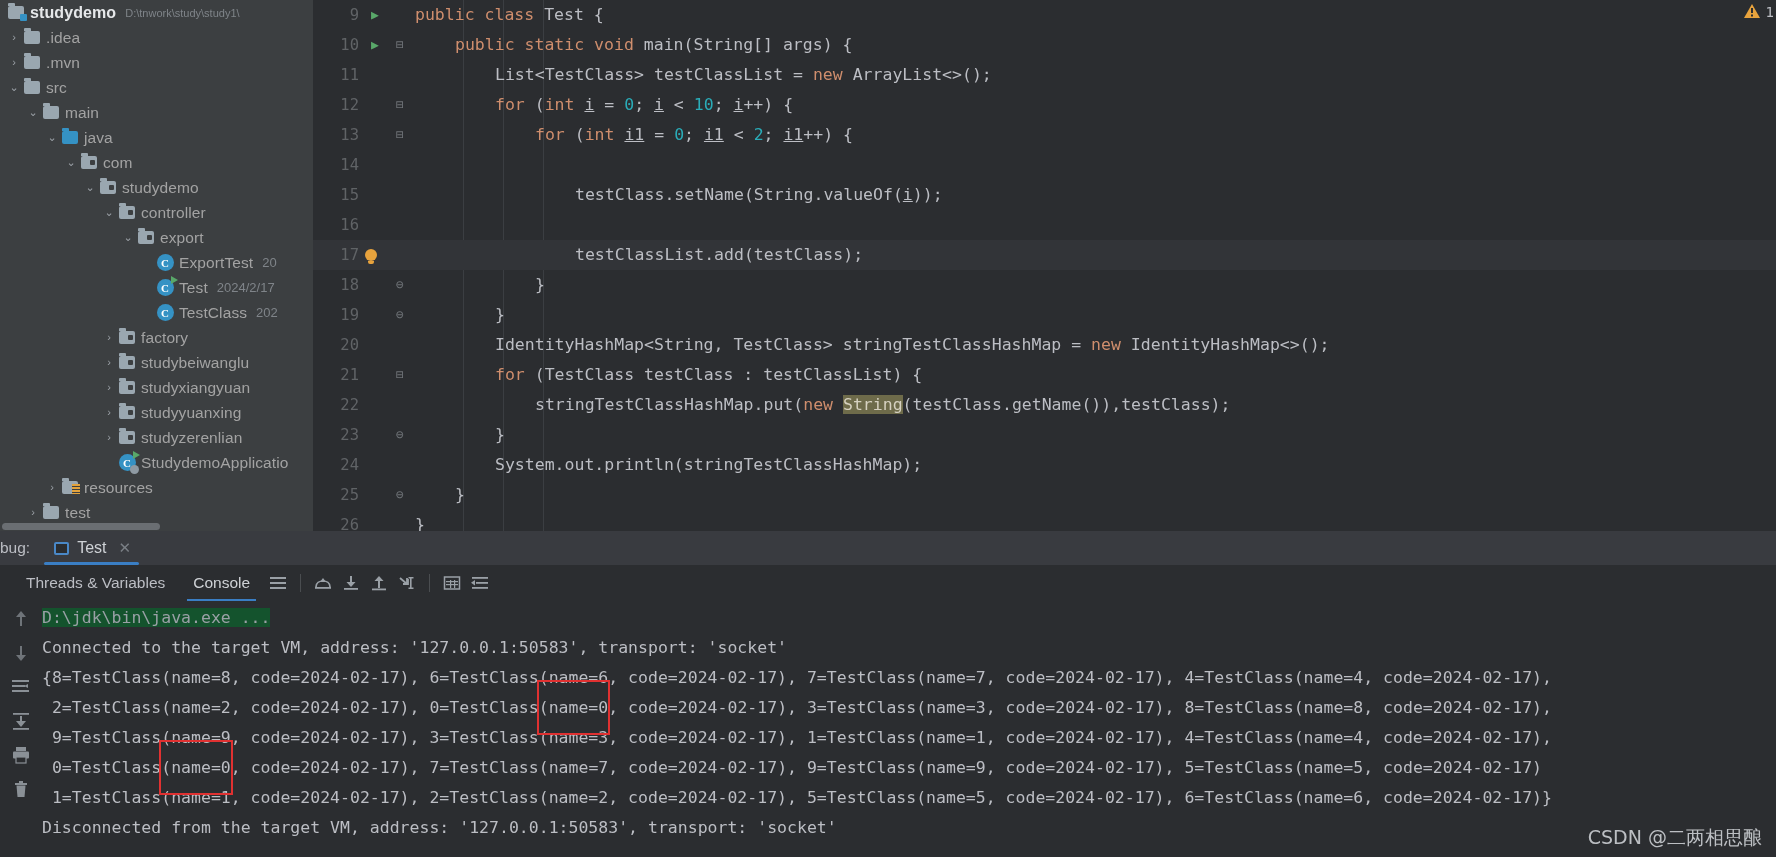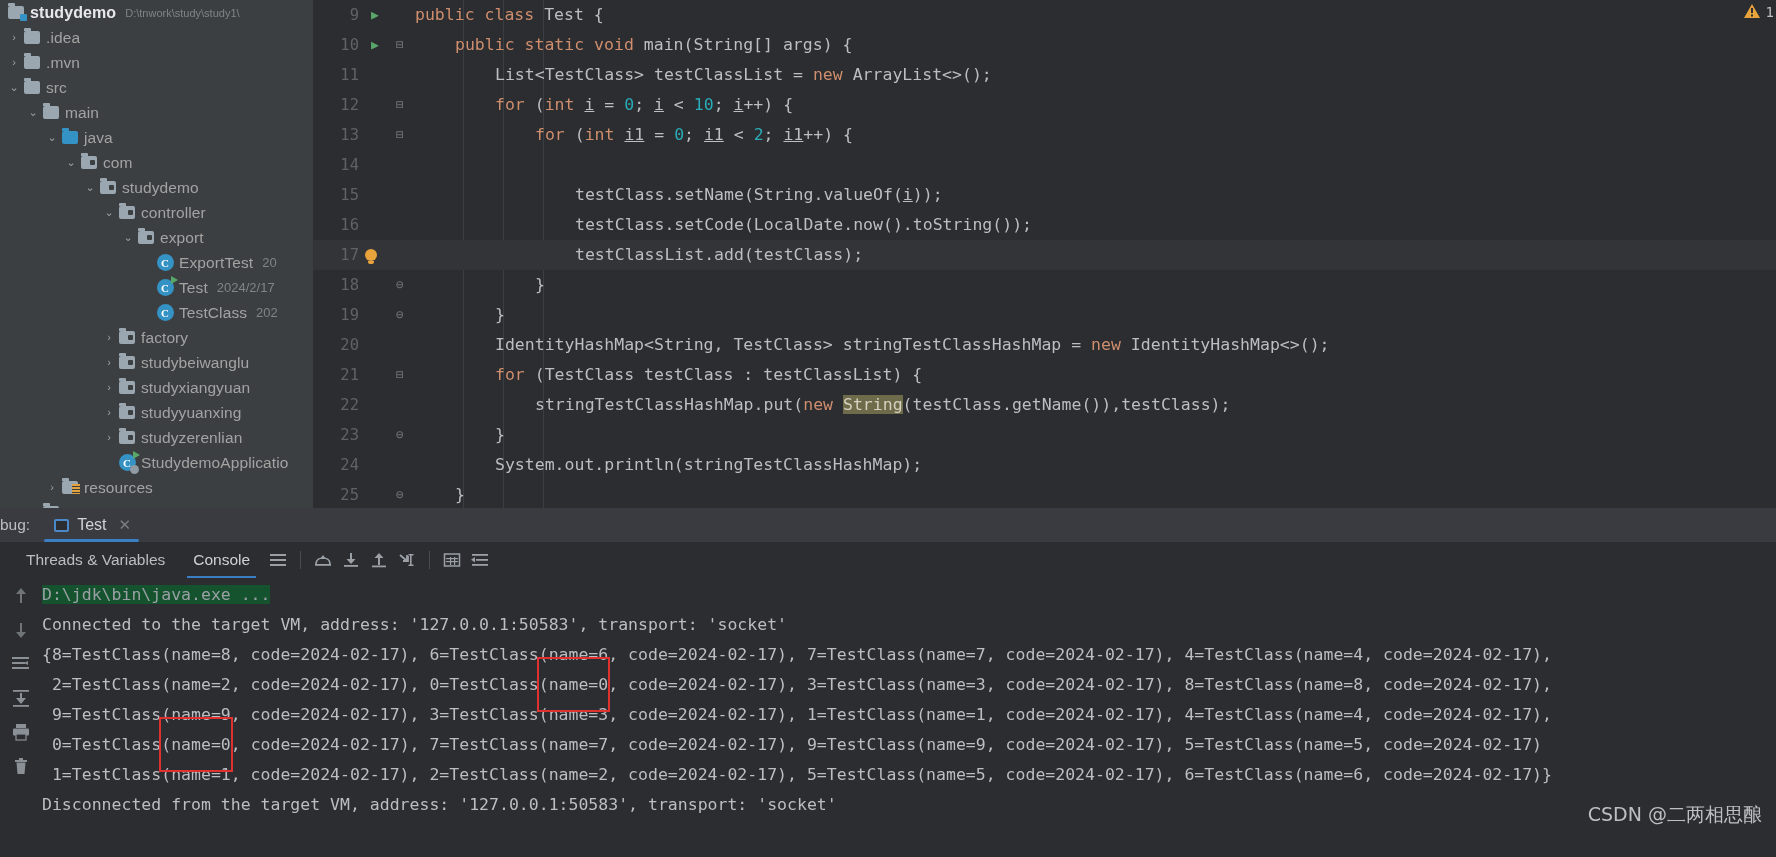--- a/index.html
+++ b/index.html
@@ -90,21 +90,21 @@
   .strhl { background:#6e6b4a; color:#d6d1c0; }
 
   
   .iguide{position:absolute;top:0;width:1px;height:531px;background:#3b3e42;}
 
   
   .warn-icon{position:absolute;right:16px;top:4px;width:16px;height:14px;}
   .warn-count{position:absolute;right:2px;top:4px;color:#bcbec4;font-size:14px;font-family:"DejaVu Sans Mono",monospace;}
 
   
-  .debug { position:absolute; left:0; top:508px; width:1776px; height:326px; background:#2b2d30; }
+  .debug { position:absolute; left:0; top:531px; width:1776px; height:326px; background:#2b2d30; }
 
   .debug-head { position:relative; height:34px; background:#393b40; display:flex; align-items:center; }
   .debug-title { color:#bcbec4; font-size:15.5px; margin-left:0px; padding-left:0px; }
   .dtab {
     position:relative; display:flex; align-items:center; gap:8px;
     height:34px; padding:0 12px 0 14px; margin-left:10px;
   }
   .dtab .tabico{width:15px;height:13px;border:2px solid #4a88c7;border-radius:2px;background:#2b2d30;display:inline-block;}
   .dtab .tablbl{color:#cfd2d6;font-size:16px;}
   .dtab .tabx{color:#7a7f85;font-size:15px;margin-left:4px;cursor:pointer;}
@@ -310,21 +310,21 @@
       <div class="iguide" style="left:230px;"></div>
 
       <div class="code-area" id="code-lines">
           <div class="cline"><span class="lnum">9</span><span class="runmark">▶</span><span class="ctext" style="left: 102px;"><span class="k">public</span><span class="t"> </span><span class="k">class</span><span class="t"> </span><span class="t">Test</span><span class="t"> {</span></span></div>
           <div class="cline"><span class="lnum">10</span><span class="runmark">▶</span><span class="fold">⊟</span><span class="ctext" style="left: 142px;"><span class="k">public</span><span class="t"> </span><span class="k">static</span><span class="t"> </span><span class="k">void</span><span class="t"> </span><span class="t">main</span><span class="t">(</span><span class="t">String</span><span class="t">[] </span><span class="t">args</span><span class="t">) {</span></span></div>
           <div class="cline"><span class="lnum">11</span><span class="ctext" style="left: 182px;"><span class="t">List</span><span class="t">&lt;</span><span class="t">TestClass</span><span class="t">&gt; </span><span class="t">testClassList</span><span class="t"> = </span><span class="k">new</span><span class="t"> </span><span class="t">ArrayList</span><span class="t">&lt;&gt;();</span></span></div>
           <div class="cline"><span class="lnum">12</span><span class="fold">⊟</span><span class="ctext" style="left: 182px;"><span class="k">for</span><span class="t"> (</span><span class="k">int</span><span class="t"> </span><span class="var-u">i</span><span class="t"> = </span><span class="n">0</span><span class="t">; </span><span class="var-u">i</span><span class="t"> &lt; </span><span class="n">10</span><span class="t">; </span><span class="var-u">i</span><span class="t">++) {</span></span></div>
           <div class="cline"><span class="lnum">13</span><span class="fold">⊟</span><span class="ctext" style="left: 222px;"><span class="k">for</span><span class="t"> (</span><span class="k">int</span><span class="t"> </span><span class="var-u">i1</span><span class="t"> = </span><span class="n">0</span><span class="t">; </span><span class="var-u">i1</span><span class="t"> &lt; </span><span class="n">2</span><span class="t">; </span><span class="var-u">i1</span><span class="t">++) {</span></span></div>
           <div class="cline"><span class="lnum">14</span></div>
           <div class="cline"><span class="lnum">15</span><span class="ctext" style="left: 262px;"><span class="t">testClass</span><span class="t">.</span><span class="t">setName</span><span class="t">(</span><span class="t">String</span><span class="t">.</span><span class="it">valueOf</span><span class="t">(</span><span class="var-u">i</span><span class="t">));</span></span></div>
-          <div class="cline"><span class="lnum">16</span><span class="ctext" style="left: 262px;"><span class="t">testClass</span><span class="t">.</span><span class="t">setCode</span><span class="t">(</span><span class="t">LocalDate</span><span class="t">.</span><span class="it">now</span><span class="t">().</span><span class="t">toString</span><span class="t">());</span></span></div>
+          <div class="cline"><span class="lnum">16</span></div>
           <div class="cline hl"><span class="lnum">17</span><span class="bulb"></span><span class="ctext" style="left: 262px;"><span class="t">testClassList</span><span class="t">.</span><span class="t">add</span><span class="t">(</span><span class="t">testClass</span><span class="t">);</span></span></div>
           <div class="cline"><span class="lnum">18</span><span class="fold">⊖</span><span class="ctext" style="left: 222px;"><span class="t">}</span></span></div>
           <div class="cline"><span class="lnum">19</span><span class="fold">⊖</span><span class="ctext" style="left: 182px;"><span class="t">}</span></span></div>
           <div class="cline"><span class="lnum">20</span><span class="ctext" style="left: 182px;"><span class="t">IdentityHashMap</span><span class="t">&lt;</span><span class="t">String</span><span class="t">, </span><span class="t">TestClass</span><span class="t">&gt; </span><span class="t">stringTestClassHashMap</span><span class="t"> = </span><span class="k">new</span><span class="t"> </span><span class="t">IdentityHashMap</span><span class="t">&lt;&gt;();</span></span></div>
           <div class="cline"><span class="lnum">21</span><span class="fold">⊟</span><span class="ctext" style="left: 182px;"><span class="k">for</span><span class="t"> (</span><span class="t">TestClass</span><span class="t"> </span><span class="t">testClass</span><span class="t"> : </span><span class="t">testClassList</span><span class="t">) {</span></span></div>
           <div class="cline"><span class="lnum">22</span><span class="ctext" style="left: 222px;"><span class="t">stringTestClassHashMap</span><span class="t">.</span><span class="t">put</span><span class="t">(</span><span class="k">new</span><span class="t"> </span><span class="strhl">String</span><span class="t">(</span><span class="t">testClass</span><span class="t">.</span><span class="t">getName</span><span class="t">()),</span><span class="t">testClass</span><span class="t">);</span></span></div>
           <div class="cline"><span class="lnum">23</span><span class="fold">⊖</span><span class="ctext" style="left: 182px;"><span class="t">}</span></span></div>
           <div class="cline"><span class="lnum">24</span><span class="ctext" style="left: 182px;"><span class="t">System</span><span class="t">.</span><span class="it">out</span><span class="t">.</span><span class="t">println</span><span class="t">(</span><span class="t">stringTestClassHashMap</span><span class="t">);</span></span></div>
           <div class="cline"><span class="lnum">25</span><span class="fold">⊖</span><span class="ctext" style="left: 142px;"><span class="t">}</span></span></div>
           <div class="cline"><span class="lnum">26</span><span class="ctext" style="left: 102px;"><span class="t">}</span></span></div>

